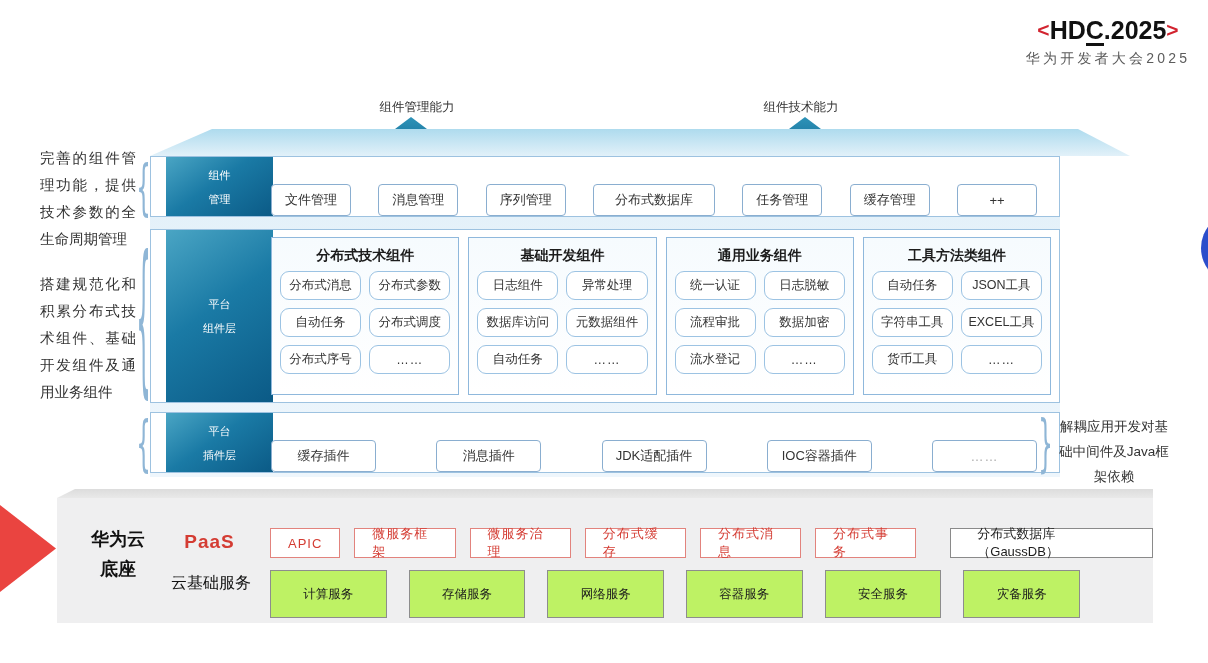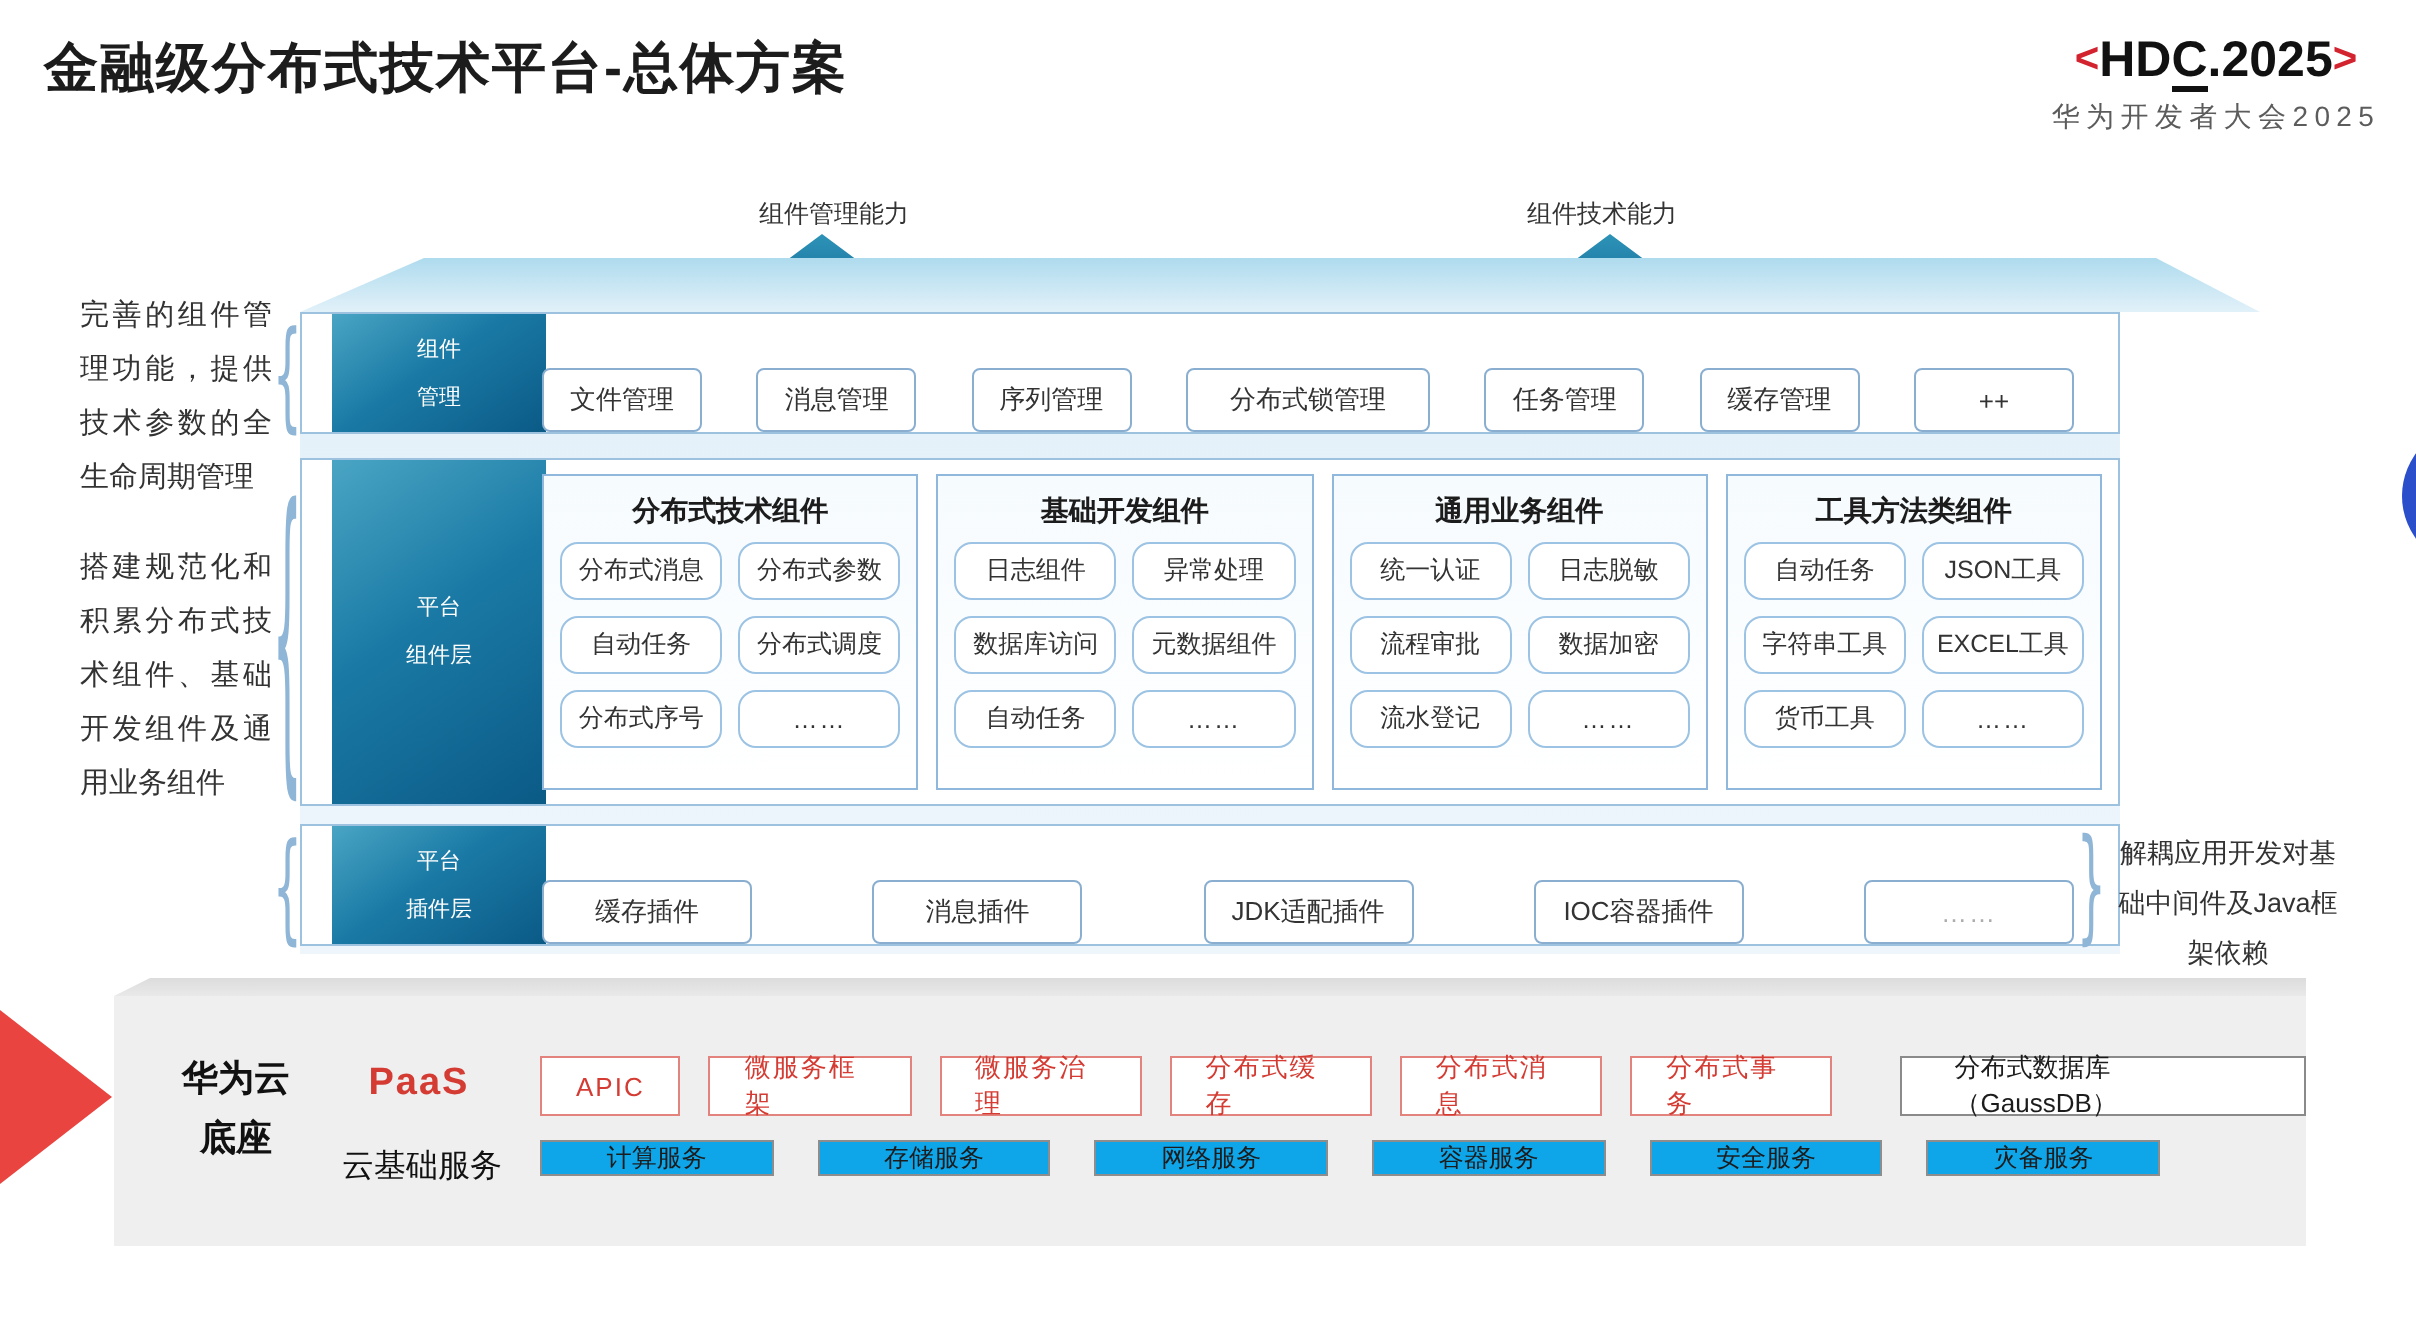--- a/index.html
+++ b/index.html
@@ -77,31 +77,30 @@
     clip-path:polygon(0 0,100% 50%,0 100%);}
   .hw-label{left:18px;top:26px;width:86px;text-align:center;font-size:18px;font-weight:700;color:#111;line-height:30px;}
   .paas-label{left:100px;top:33px;width:105px;text-align:center;font-size:19px;font-weight:700;
     color:var(--accent-red);letter-spacing:1px;}
   .iaas-label{left:105px;top:75px;width:98px;text-align:center;font-size:16px;color:#111;}
   .paas-chips{left:213px;top:30px;height:30px;display:flex;gap:14px;}
   .paas-chip{background:#fff;border:1px solid #e2837d;color:var(--accent-red);font-size:13px;height:30px;
     box-sizing:border-box;display:flex;align-items:center;justify-content:center;padding:0 17px;letter-spacing:1px;}
   .paas-chip.dark{color:#1c1c1c;border-color:#8a8a8a;margin-left:20px;padding:0 26px;letter-spacing:0;}
   .iaas-chips{left:213px;top:72px;width:810px;height:31px;display:flex;gap:22px;}
-  .iaas-chip{flex:1;background:#0ea5e9;border:1px solid #8d8d8d;color:#1c1c1c;font-size:12.5px;height:18px;
+  .iaas-chip{flex:1;background:#bef264;border:1px solid #8d8d8d;color:#1c1c1c;font-size:12.5px;height:48px;
     box-sizing:border-box;display:flex;align-items:center;justify-content:center;}
 
   .blue-circle{left:1201px;top:212px;width:72px;height:72px;border-radius:50%;background:var(--royal-blue);}
 </style>
 </head>
 <body>
 
 <div class="canvas">
 
-  <div class="abs page-title">金融级分布式技术平台-总体方案</div>
 
   <div class="abs hdc">
     <div class="hdc-top"><span class="hdc-bracket">&lt;</span><span>HD</span><span class="hdc-c">C</span><span>.2025</span><span class="hdc-bracket">&gt;</span></div>
     <div class="hdc-sub">华为开发者大会2025</div>
   </div>
 
   <div class="abs cap-label" style="left:327px;top:99px;">组件管理能力</div>
   <div class="abs up-arrow" style="left:389px;top:117px;"></div>
   <div class="abs cap-label" style="left:711px;top:99px;">组件技术能力</div>
   <div class="abs up-arrow" style="left:783px;top:117px;"></div>
@@ -116,21 +115,21 @@
     <div class="abs brace brace-r1" style="left:-14px;top:0;height:61px;width:16px;">
         <span>{</span>
       </div>
     <div class="layer row1">
       <div class="layer-label pre">组件
 管理</div>
       <div class="chips-row">
           <div class="chip">文件管理</div>
           <div class="chip">消息管理</div>
           <div class="chip">序列管理</div>
-          <div class="chip">分布式锁管理</div>
+          <div class="chip">分布式数据库</div>
           <div class="chip">任务管理</div>
           <div class="chip">缓存管理</div>
           <div class="chip">++</div>
         </div>
     </div>
 
     <div class="abs brace brace-r2" style="left:-14px;top:73px;height:174px;width:16px;">
         <span>{</span>
       </div>
     <div class="layer row2">

